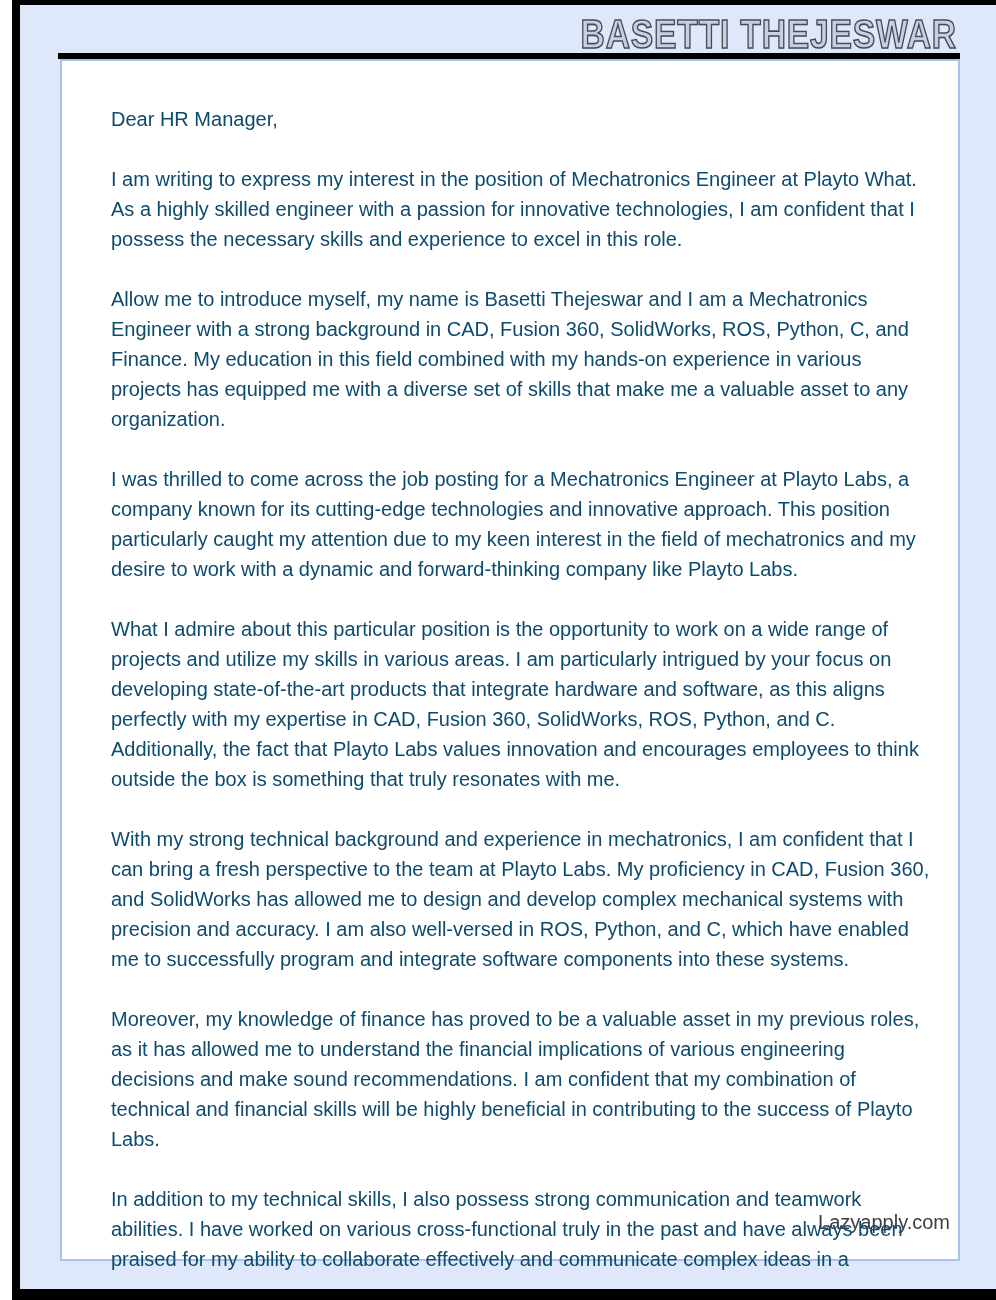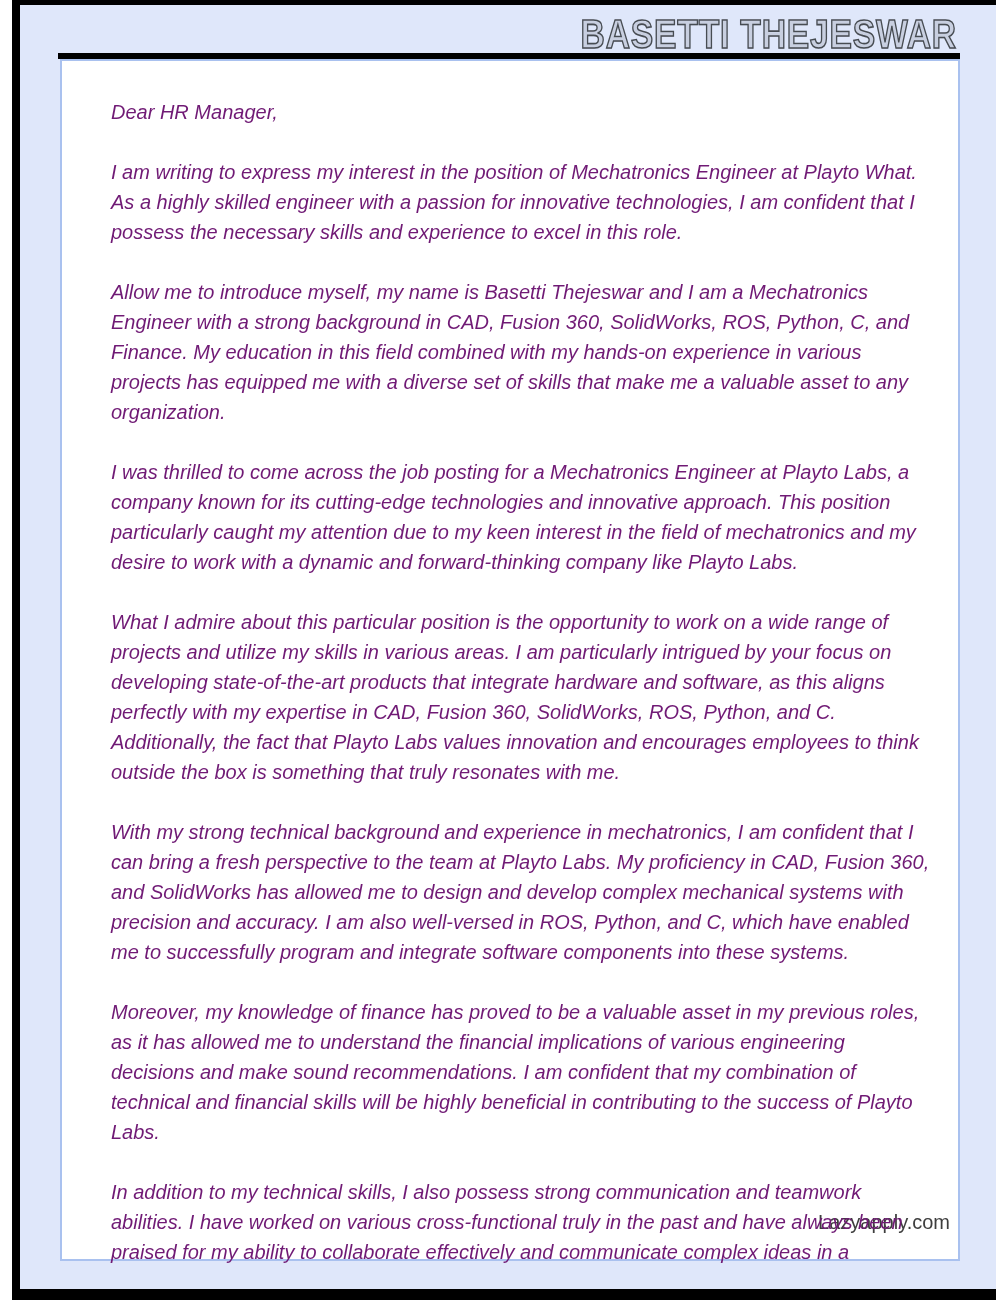--- a/index.html
+++ b/index.html
@@ -51,27 +51,26 @@
     top: 54px;
     width: 900px;
     height: 1202px;
     box-sizing: border-box;
     background: #ffffff;
     border: 2px solid #a9c1ef;
   }
   .letter-body {
     position: absolute;
     left: 91px;
-    top: 92px;
+    top: 99px;
     width: 822px;
     font-size: 20px;
     line-height: 30px;
-    color: #701a75;
+    color: #0c4a6e;
     z-index: 2;
-    font-style: italic;
   }
   .letter-body p {
     margin: 0 0 30px 0;
   }
   .letter-body p:last-child {
     margin-bottom: 0;
   }
   .watermark {
     position: absolute;
     top: 1208px;

